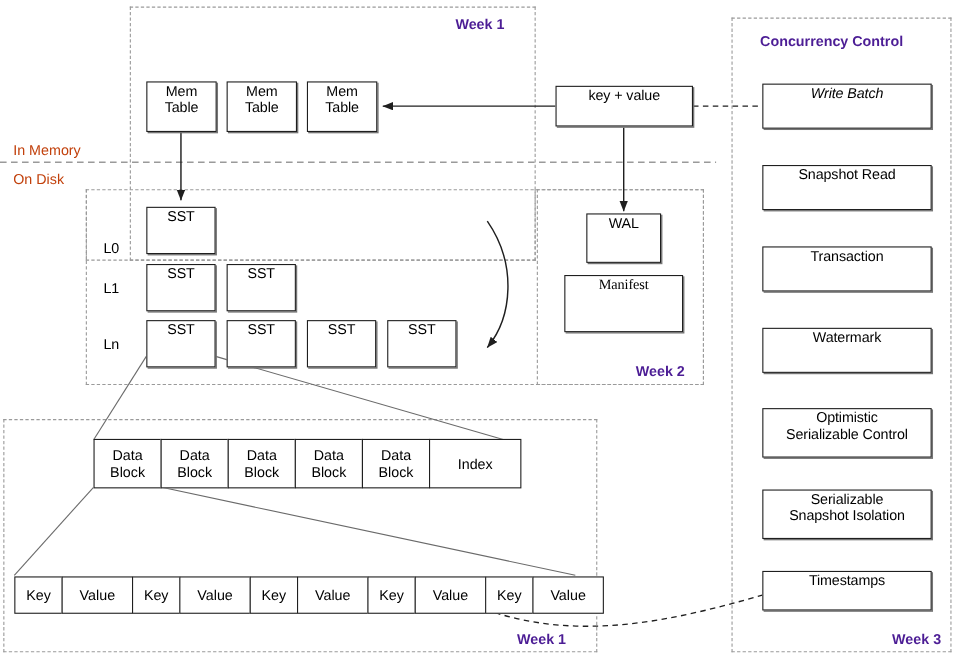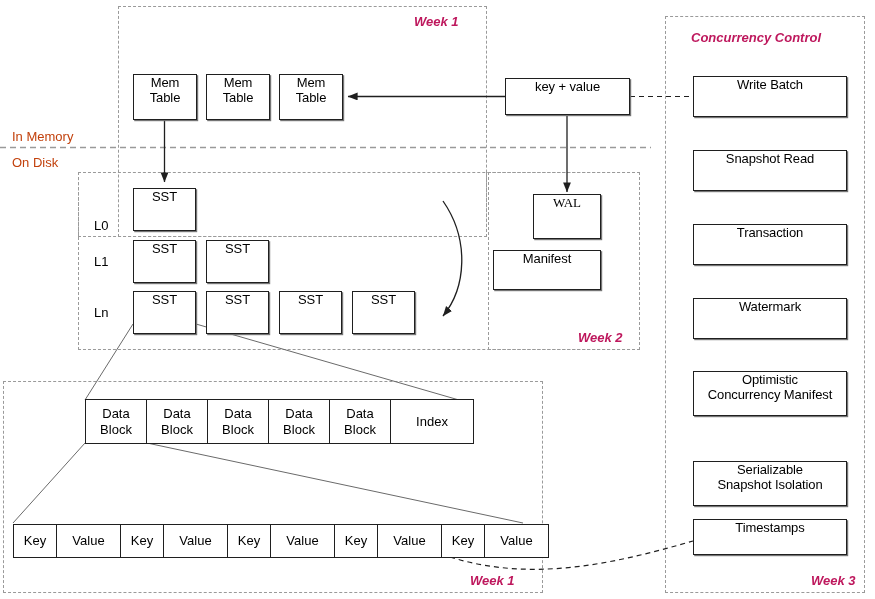--- a/index.html
+++ b/index.html
@@ -47,23 +47,22 @@
   .group {
     position: absolute;
     box-sizing: border-box;
     border: 1.3px dashed #9a9a9a;
     background: transparent;
   }
   .group-title {
     position: absolute;
     font-size: 13px;
     font-weight: bold;
-    color: #be185d;
+    color: #4c1d95;
     white-space: nowrap;
-    font-style: italic;
   }
   .plain-label {
     position: absolute;
     font-size: 13px;
     color: #c2410c;
     white-space: nowrap;
   }
   .lvl-label {
     position: absolute;
     font-size: 13px;
@@ -181,24 +180,24 @@
   <div class="node" style="left:279px; top:291px; width:63px; height:43px;">
     <span class="lbl">SST</span>
   </div>
   <div class="node" style="left:352px; top:291px; width:63px; height:43px;">
     <span class="lbl">SST</span>
   </div>
 
   <div class="node" style="left:505px; top:78px; width:125px; height:37px;">
     <span class="lbl">key + value</span>
   </div>
-  <div class="node" style="left:533px; top:194px; width:68px; height:45px;font-family:Liberation Serif, serif;">
+  <div class="node" style="left:533px; top:194px; width:68px; height:45px;">
     <span class="lbl">WAL</span>
   </div>
-  <div class="node" style="left:493px; top:250px; width:108px; height:40px;">
+  <div class="node" style="left:513px; top:250px; width:108px; height:52px;font-family:Liberation Serif, serif;">
     <span class="lbl">Manifest</span>
   </div>
 
   <div class="strip" style="left:85px; top:399px; height:45px;">
     <div class="cell" style="width:62px;">
       <span>Data
 Block</span>
     </div>
     <div class="cell" style="width:62px;">
       <span>Data
@@ -247,37 +246,37 @@
       <span>Value</span>
     </div>
     <div class="cell" style="width:44px;">
       <span>Key</span>
     </div>
     <div class="cell" style="width:65px;">
       <span>Value</span>
     </div>
   </div>
 
-  <div class="node" style="left:693px; top:76px; width:154px; height:41px;">
+  <div class="node" style="left:693px; top:76px; width:154px; height:41px;font-style:italic;">
     <span class="lbl">Write Batch</span>
   </div>
   <div class="node" style="left:693px; top:224px; width:154px; height:41px;">
     <span class="lbl">Transaction</span>
   </div>
   <div class="node" style="left:693px; top:150px; width:154px; height:41px;">
     <span class="lbl">Snapshot Read</span>
   </div>
   <div class="node" style="left:693px; top:298px; width:154px; height:41px;">
     <span class="lbl">Watermark</span>
   </div>
   <div class="node" style="left:693px; top:371px; width:154px; height:45px;">
     <span class="lbl">Optimistic
-Concurrency Manifest</span>
-  </div>
-  <div class="node" style="left:693px; top:445px; width:154px; height:45px;margin-top:16px;">
+Serializable Control</span>
+  </div>
+  <div class="node" style="left:693px; top:445px; width:154px; height:45px;">
     <span class="lbl">Serializable
 Snapshot Isolation</span>
   </div>
   <div class="node" style="left:693px; top:519px; width:154px; height:36px;">
     <span class="lbl">Timestamps</span>
   </div>
 
 </div>
 
 </body></html>

